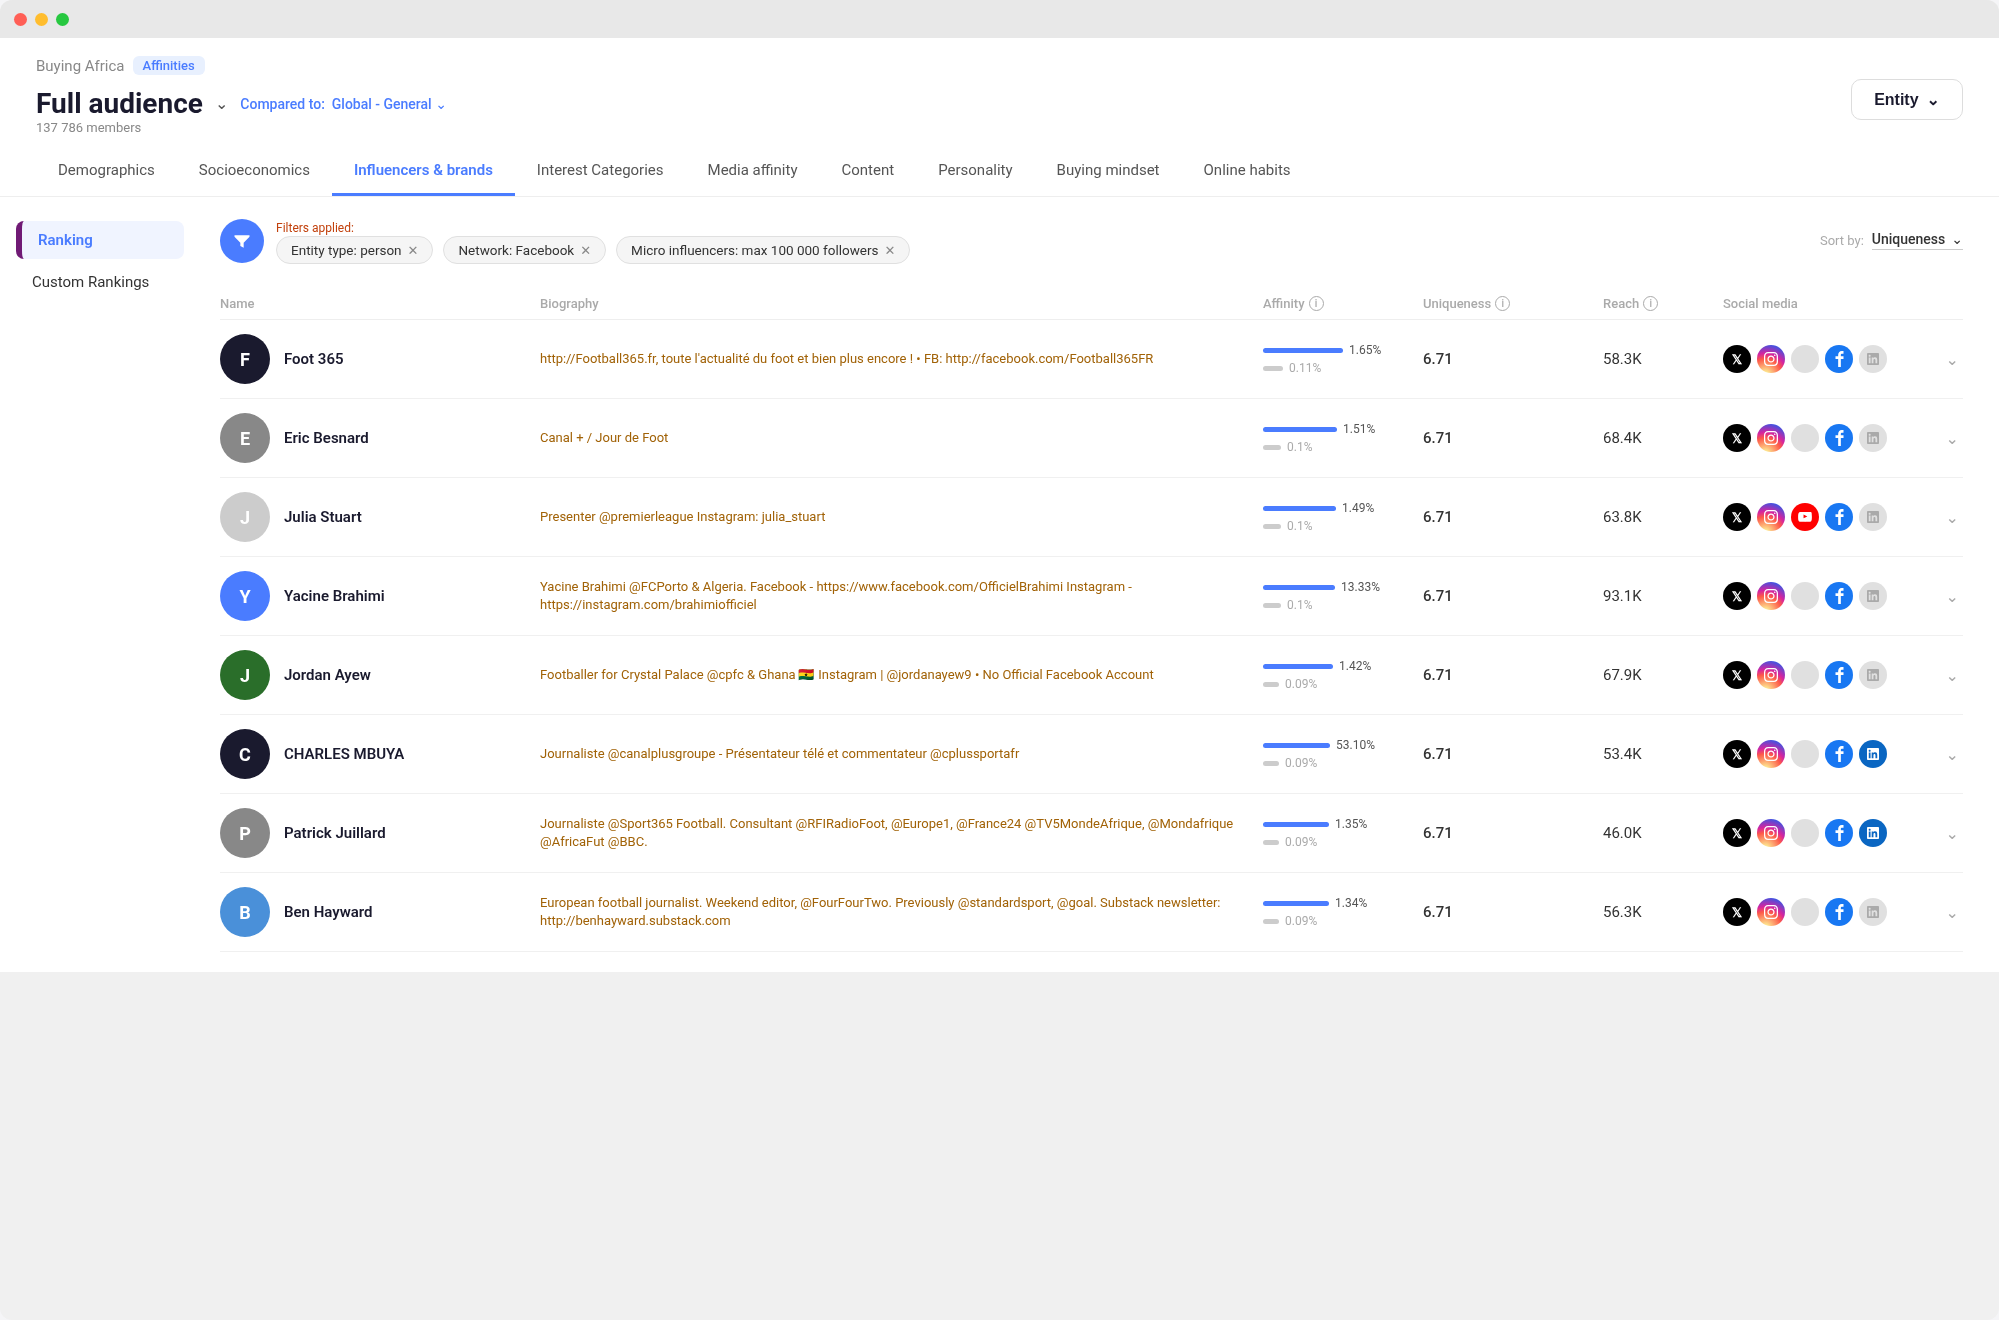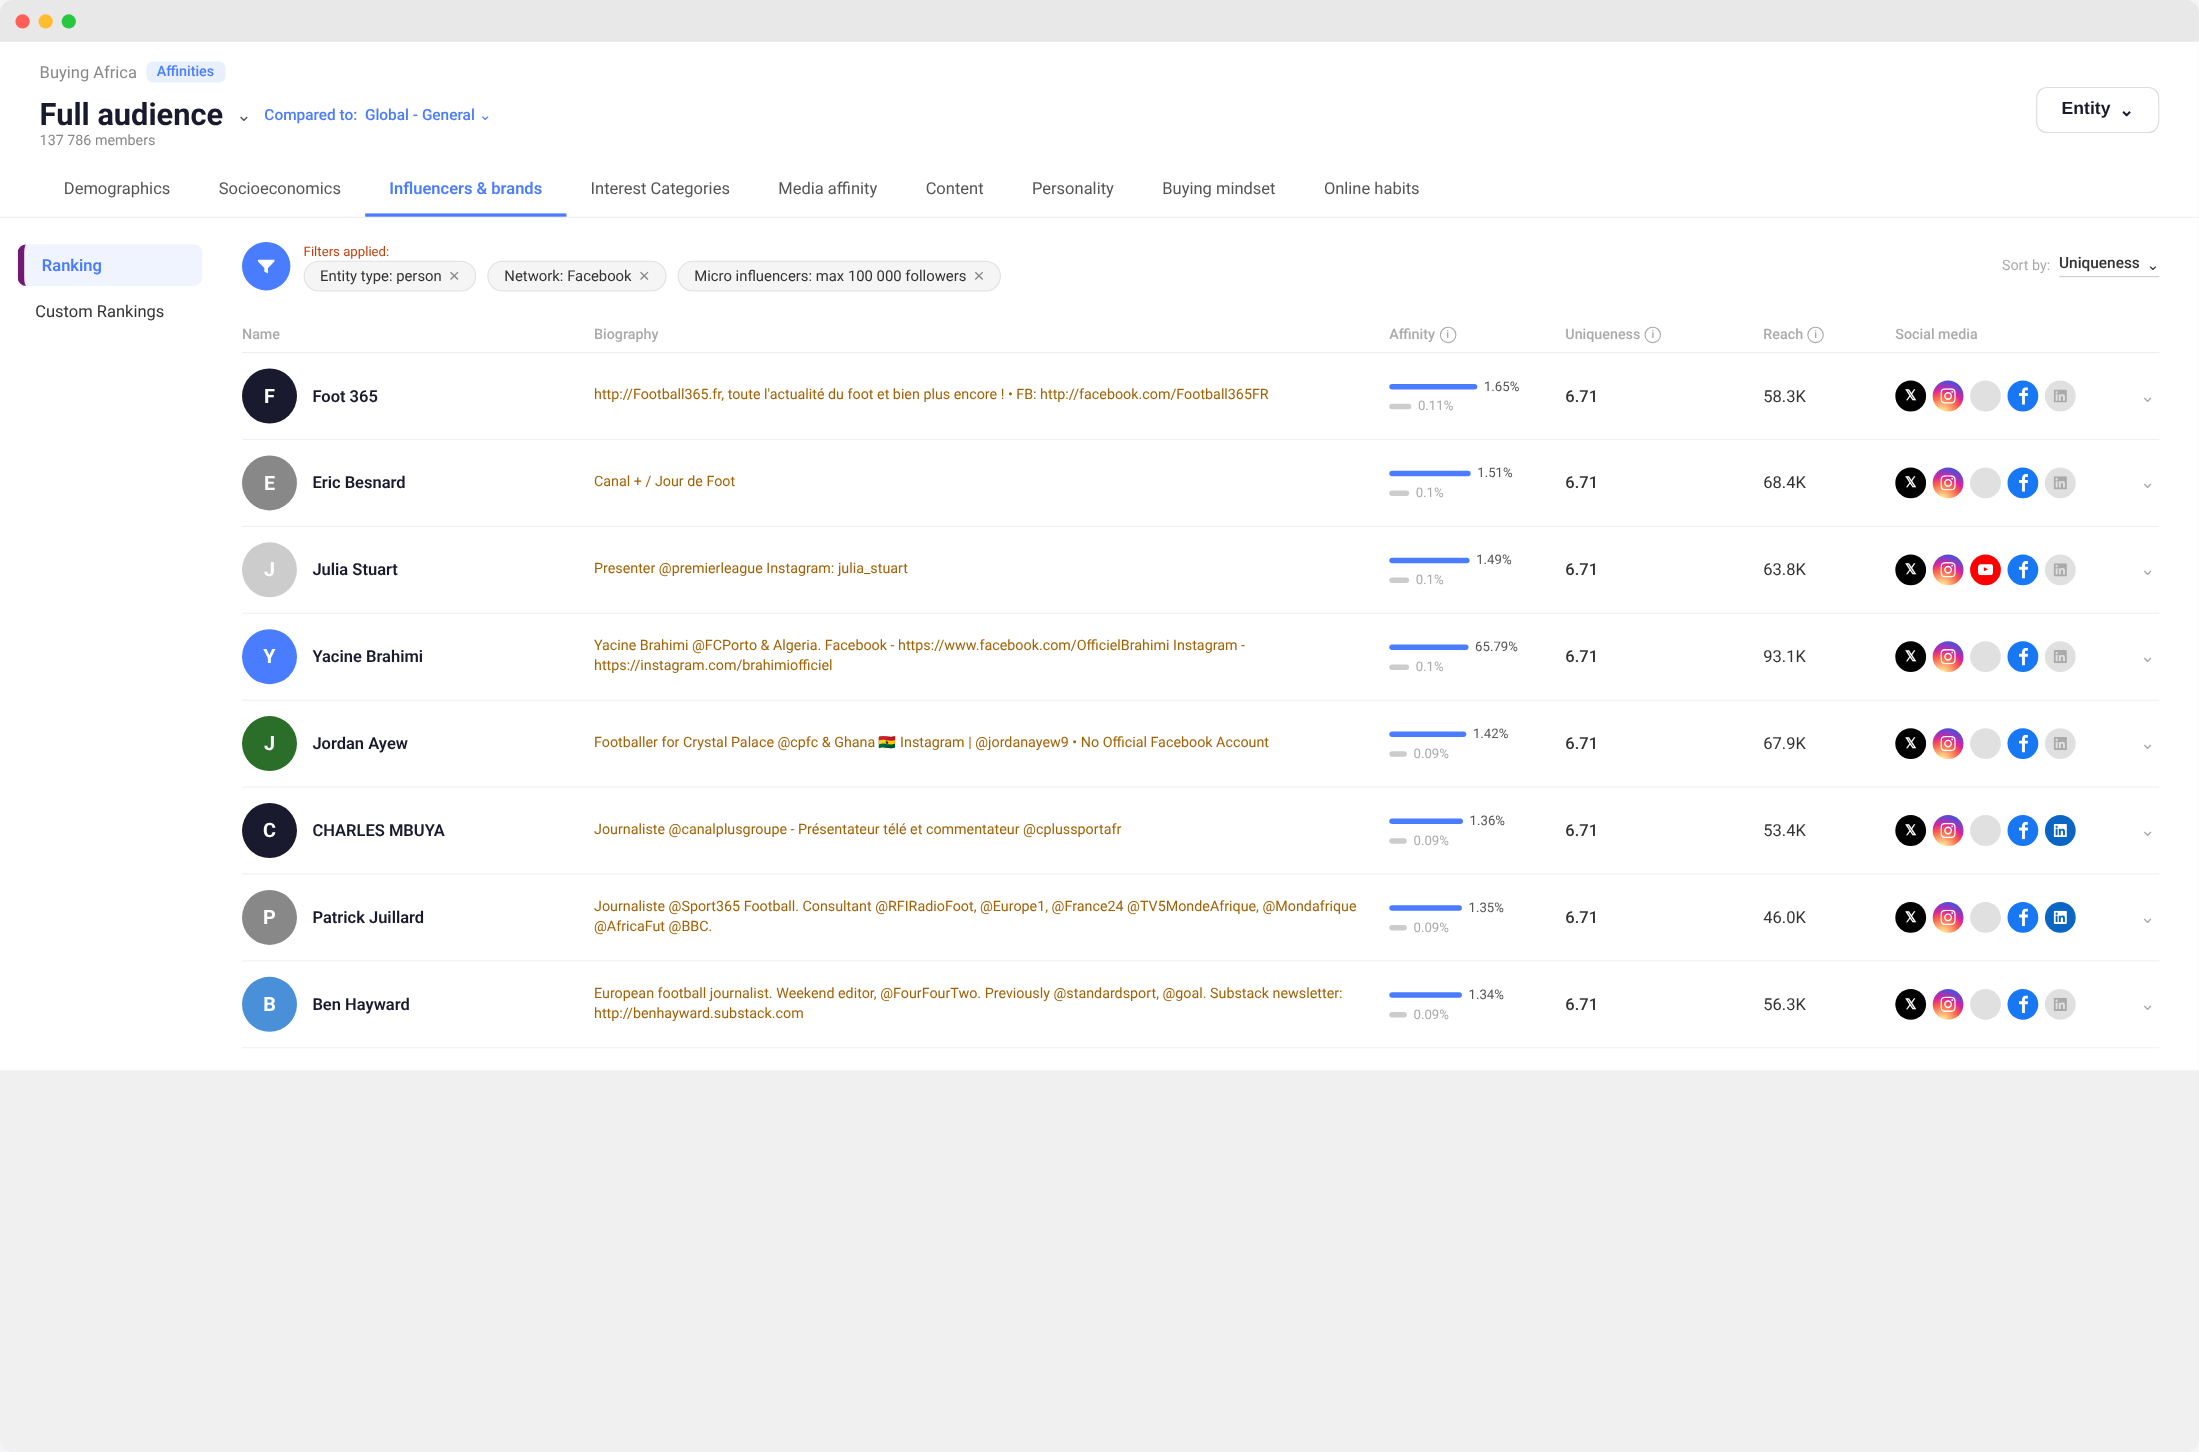--- a/index.html
+++ b/index.html
@@ -638,21 +638,21 @@
     <div class="table-row">
       <div class="person-cell">
         <div class="avatar" style="background:#4a7cff;">Y</div>
         <span class="person-name">Yacine Brahimi</span>
       </div>
       <div class="biography-text">Yacine Brahimi @FCPorto &amp; Algeria. Facebook - https://www.facebook.com/OfficielBrahimi Instagram - https://instagram.com/brahimiofficiel</div>
       <div class="affinity-cell">
         <div class="affinity-bar-wrap">
           <div class="affinity-bar-row">
             <div class="affinity-bar" style="width:72px; background:#4a7cff;"></div>
-            <span class="affinity-val">65.79%</span>
+            <span class="affinity-val">13.33%</span>
           </div>
           <div class="affinity-bar-row">
             <div class="affinity-bar" style="width:18px; background:#ccc;"></div>
             <span class="affinity-val small">0.1%</span>
           </div>
         </div>
       </div>
       <div class="uniqueness-val">6.71</div>
       <div class="reach-val">93.1K</div>
       <div class="social-icons">
@@ -728,21 +728,21 @@
     <div class="table-row">
       <div class="person-cell">
         <div class="avatar" style="background:#1a1a2e;">C</div>
         <span class="person-name">CHARLES MBUYA</span>
       </div>
       <div class="biography-text">Journaliste @canalplusgroupe - Présentateur télé et commentateur @cplussportafr</div>
       <div class="affinity-cell">
         <div class="affinity-bar-wrap">
           <div class="affinity-bar-row">
             <div class="affinity-bar" style="width:67px; background:#4a7cff;"></div>
-            <span class="affinity-val">1.36%</span>
+            <span class="affinity-val">53.10%</span>
           </div>
           <div class="affinity-bar-row">
             <div class="affinity-bar" style="width:16px; background:#ccc;"></div>
             <span class="affinity-val small">0.09%</span>
           </div>
         </div>
       </div>
       <div class="uniqueness-val">6.71</div>
       <div class="reach-val">53.4K</div>
       <div class="social-icons">

